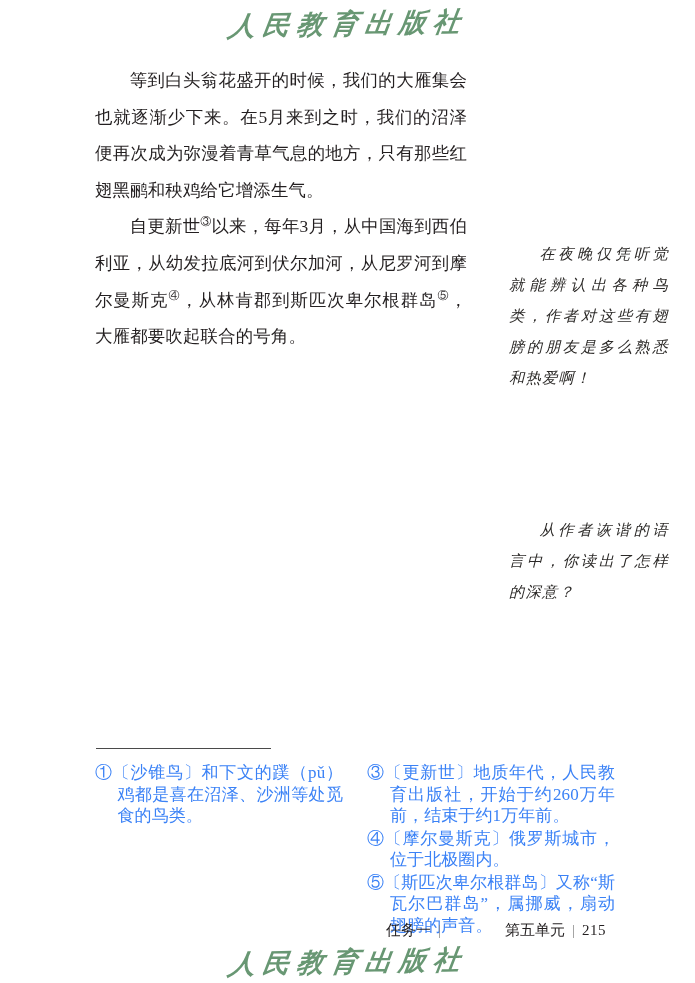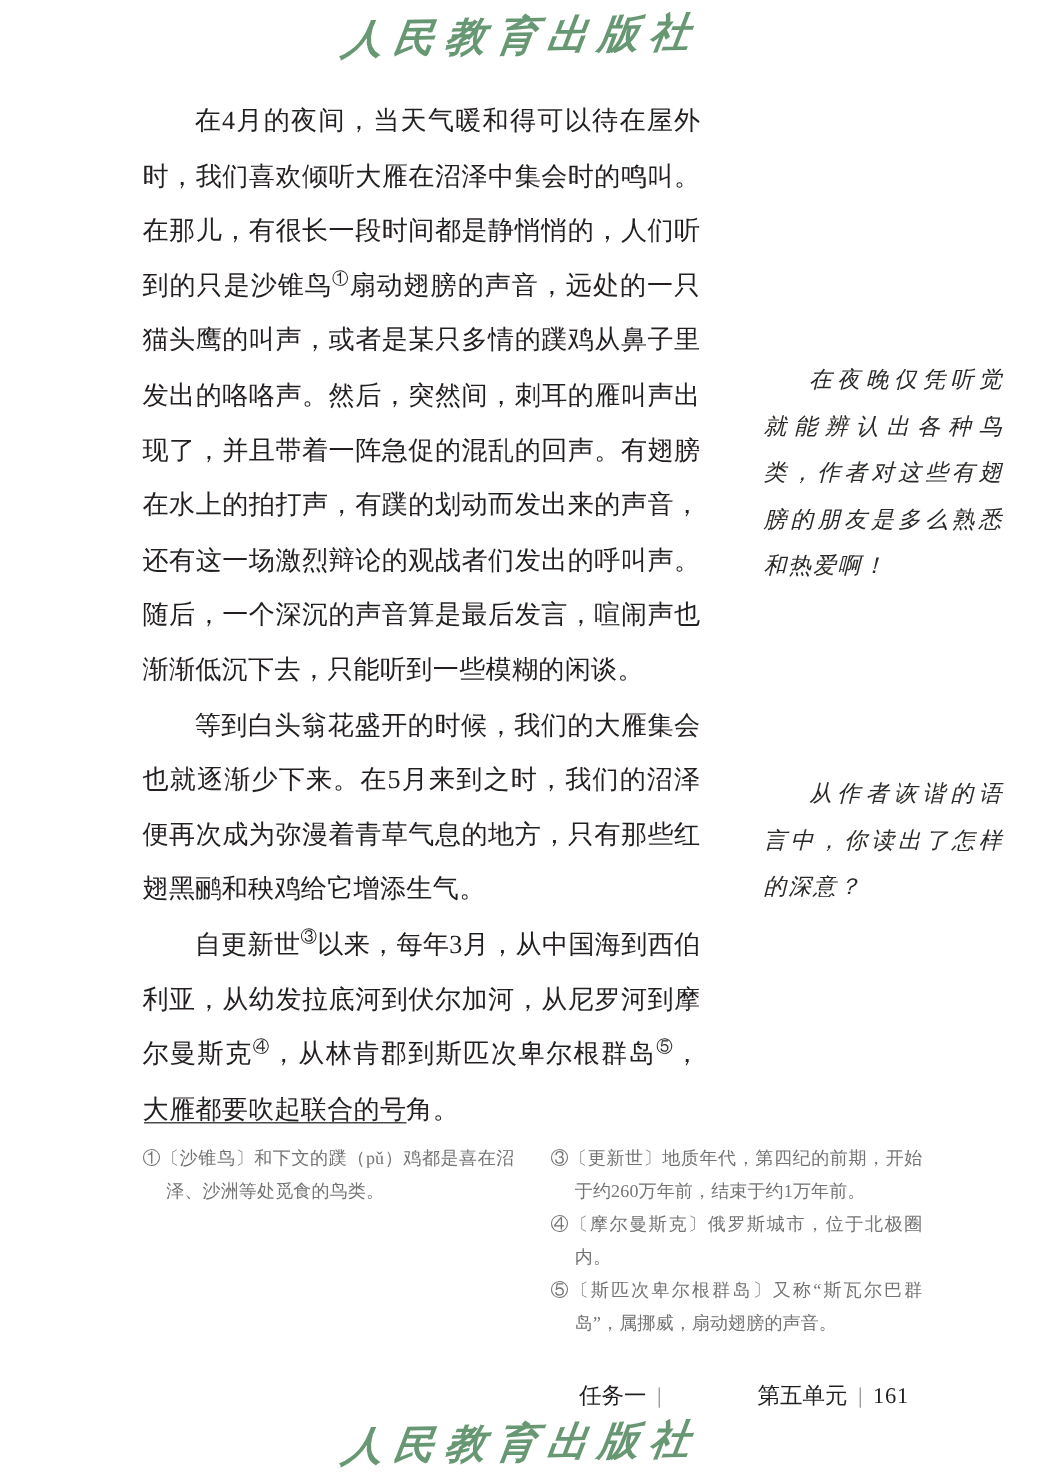--- a/index.html
+++ b/index.html
@@ -92,28 +92,28 @@
   .fn-wrap {
     position: absolute;
     left: 95px;
     top: 762px;
     width: 520px;
     display: flex;
     gap: 24px;
   }
   .fn-col { width: 248px; }
   .fn-item {
-    font-size: 12px;
+    font-size: 17px;
     line-height: 21.5px;
     text-align: justify;
     text-justify: inter-ideograph;
     padding-left: 1.32em;
     text-indent: -1.32em;
     margin: 0 0 1px 0;
-    color: #737373;
+    color: #3b82f6;
     letter-spacing: 0.1px;
   }
   .fn-col.right .fn-item { padding-left: 1.35em; text-indent: -1.35em; }
 
   
   .footer {
     position: absolute;
     top: 921px;
     left: 0;
     width: 562px;
@@ -142,45 +142,44 @@
   .footer .pageno { letter-spacing: 0.5px; }
 </style>
 </head>
 <body>
 
 <div class="logo-band top">
   <span class="logo-text">人民教育出版社</span>
 </div>
 
 <div class="body-col">
-  <p class="para">在4月的夜间，当天气暖和得可以待在屋外时，我们喜欢倾听大雁在沼泽中集会时的鸣叫。在那儿，有很长一段时间都是静悄悄的，人们听到的只是沙锥鸟<span class="sup">①</span>扇动翅膀的声音，远处的一只猫头鹰的叫声，或者是某只多情的蹼鸡从鼻子里发出的咯咯声。然后，突然间，刺耳的雁叫声出现了，并且带着一阵急促的混乱的回声。有翅膀在水上的拍打声，有蹼的划动而发出来的声音，还有这一场激烈辩论的观战者们发出的呼叫声。随后，一个深沉的声音算是最后发言，喧闹声也渐渐低沉下去，只能听到一些模糊的闲谈。</p>
   <p class="para">等到白头翁花盛开的时候，我们的大雁集会也就逐渐少下来。在5月来到之时，我们的沼泽便再次成为弥漫着青草气息的地方，只有那些红翅黑鹂和秧鸡给它增添生气。</p>
   <p class="para">自更新世<span class="sup">③</span>以来，每年3月，从中国海到西伯利亚，从幼发拉底河到伏尔加河，从尼罗河到摩尔曼斯克<span class="sup">④</span>，从林肯郡到斯匹次卑尔根群岛<span class="sup">⑤</span>，大雁都要吹起联合的号角。</p>
 </div>
 
 <div class="margin-note n1">在夜晚仅凭听觉就能辨认出各种鸟类，作者对这些有翅膀的朋友是多么熟悉和热爱啊！</div>
 <div class="margin-note n2">从作者诙谐的语言中，你读出了怎样的深意？</div>
 
 <div class="fn-rule"></div>
 
 <div class="fn-wrap">
   <div class="fn-col left">
     <p class="fn-item"><span>①</span><span>〔沙锥鸟〕和下文的蹼（pǔ）鸡都是喜在沼泽、沙洲等处觅食的鸟类。</span></p>
   </div>
   <div class="fn-col right">
-    <p class="fn-item"><span>③</span><span>〔更新世〕地质年代，第四纪的前期，开始于约260万年前，结束于约1万年前。</span></p>
+    <p class="fn-item"><span>③</span><span>〔更新世〕地质年代，人民教育出版社，开始于约260万年前，结束于约1万年前。</span></p>
     <p class="fn-item"><span>④</span><span>〔摩尔曼斯克〕俄罗斯城市，位于北极圈内。</span></p>
     <p class="fn-item"><span>⑤</span><span>〔斯匹次卑尔根群岛〕又称“斯瓦尔巴群岛”，属挪威，扇动翅膀的声音。</span></p>
   </div>
 </div>
 
 <div class="footer">
   <div class="task">
     <span>任务一</span><span class="bar">|</span>
   </div>
   <div class="unit">
-    <span>第五单元</span><span class="bar">|</span><span class="pageno">161</span>
+    <span>第五单元</span><span class="bar">|</span><span class="pageno">215</span>
   </div>
 </div>
 
 <div class="logo-band bottom">
   <span class="logo-text">人民教育出版社</span>
 </div>
 
 </body></html>

